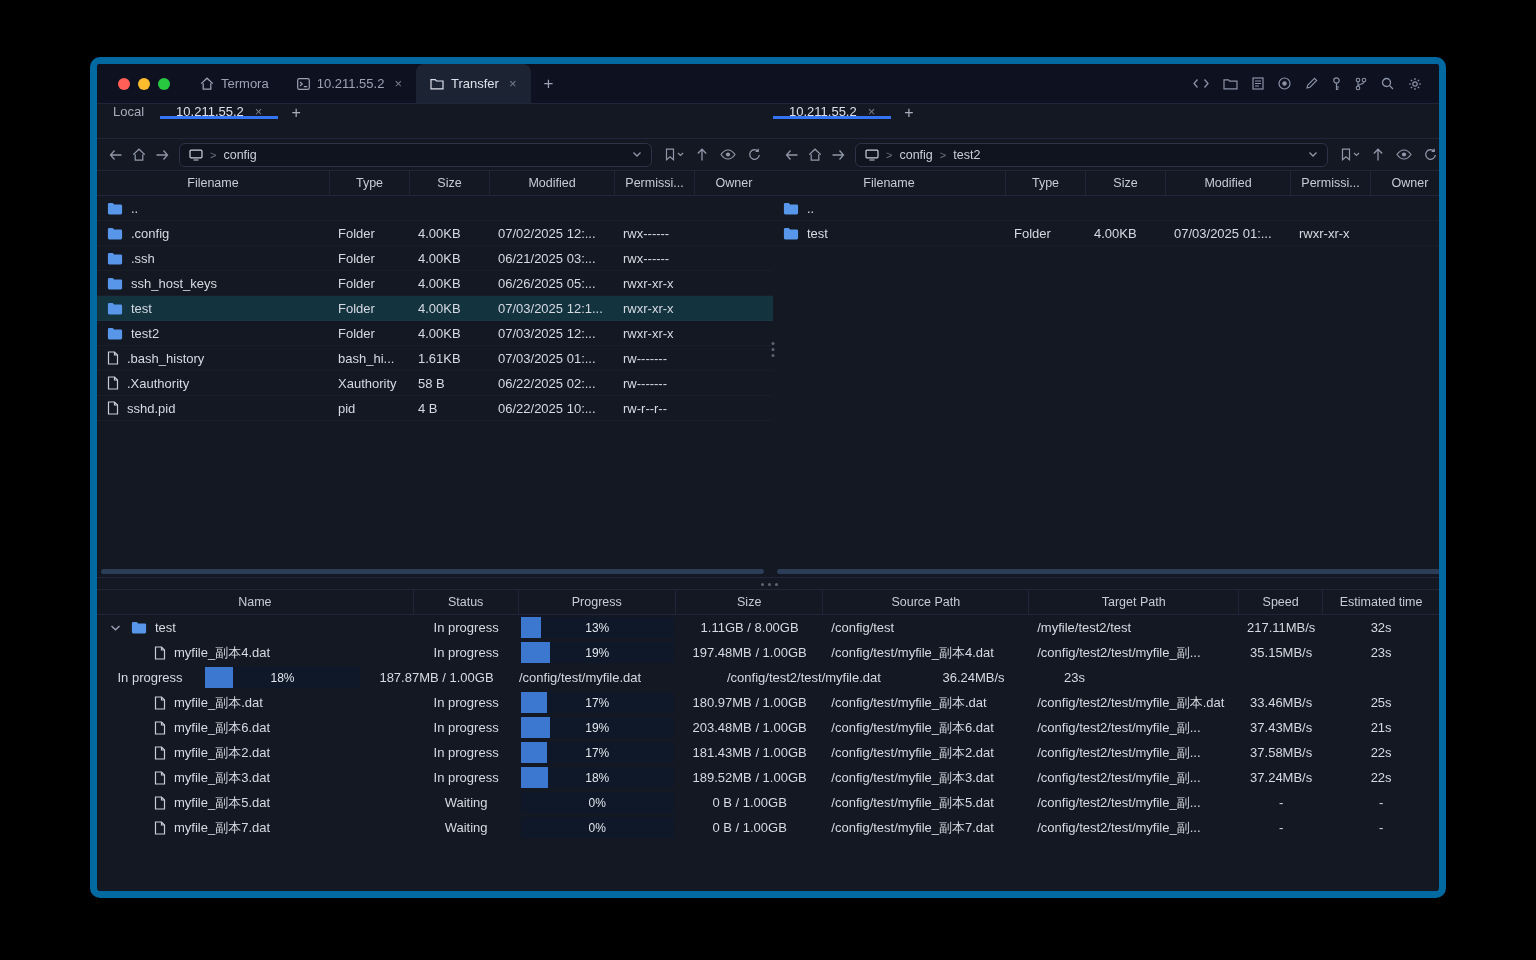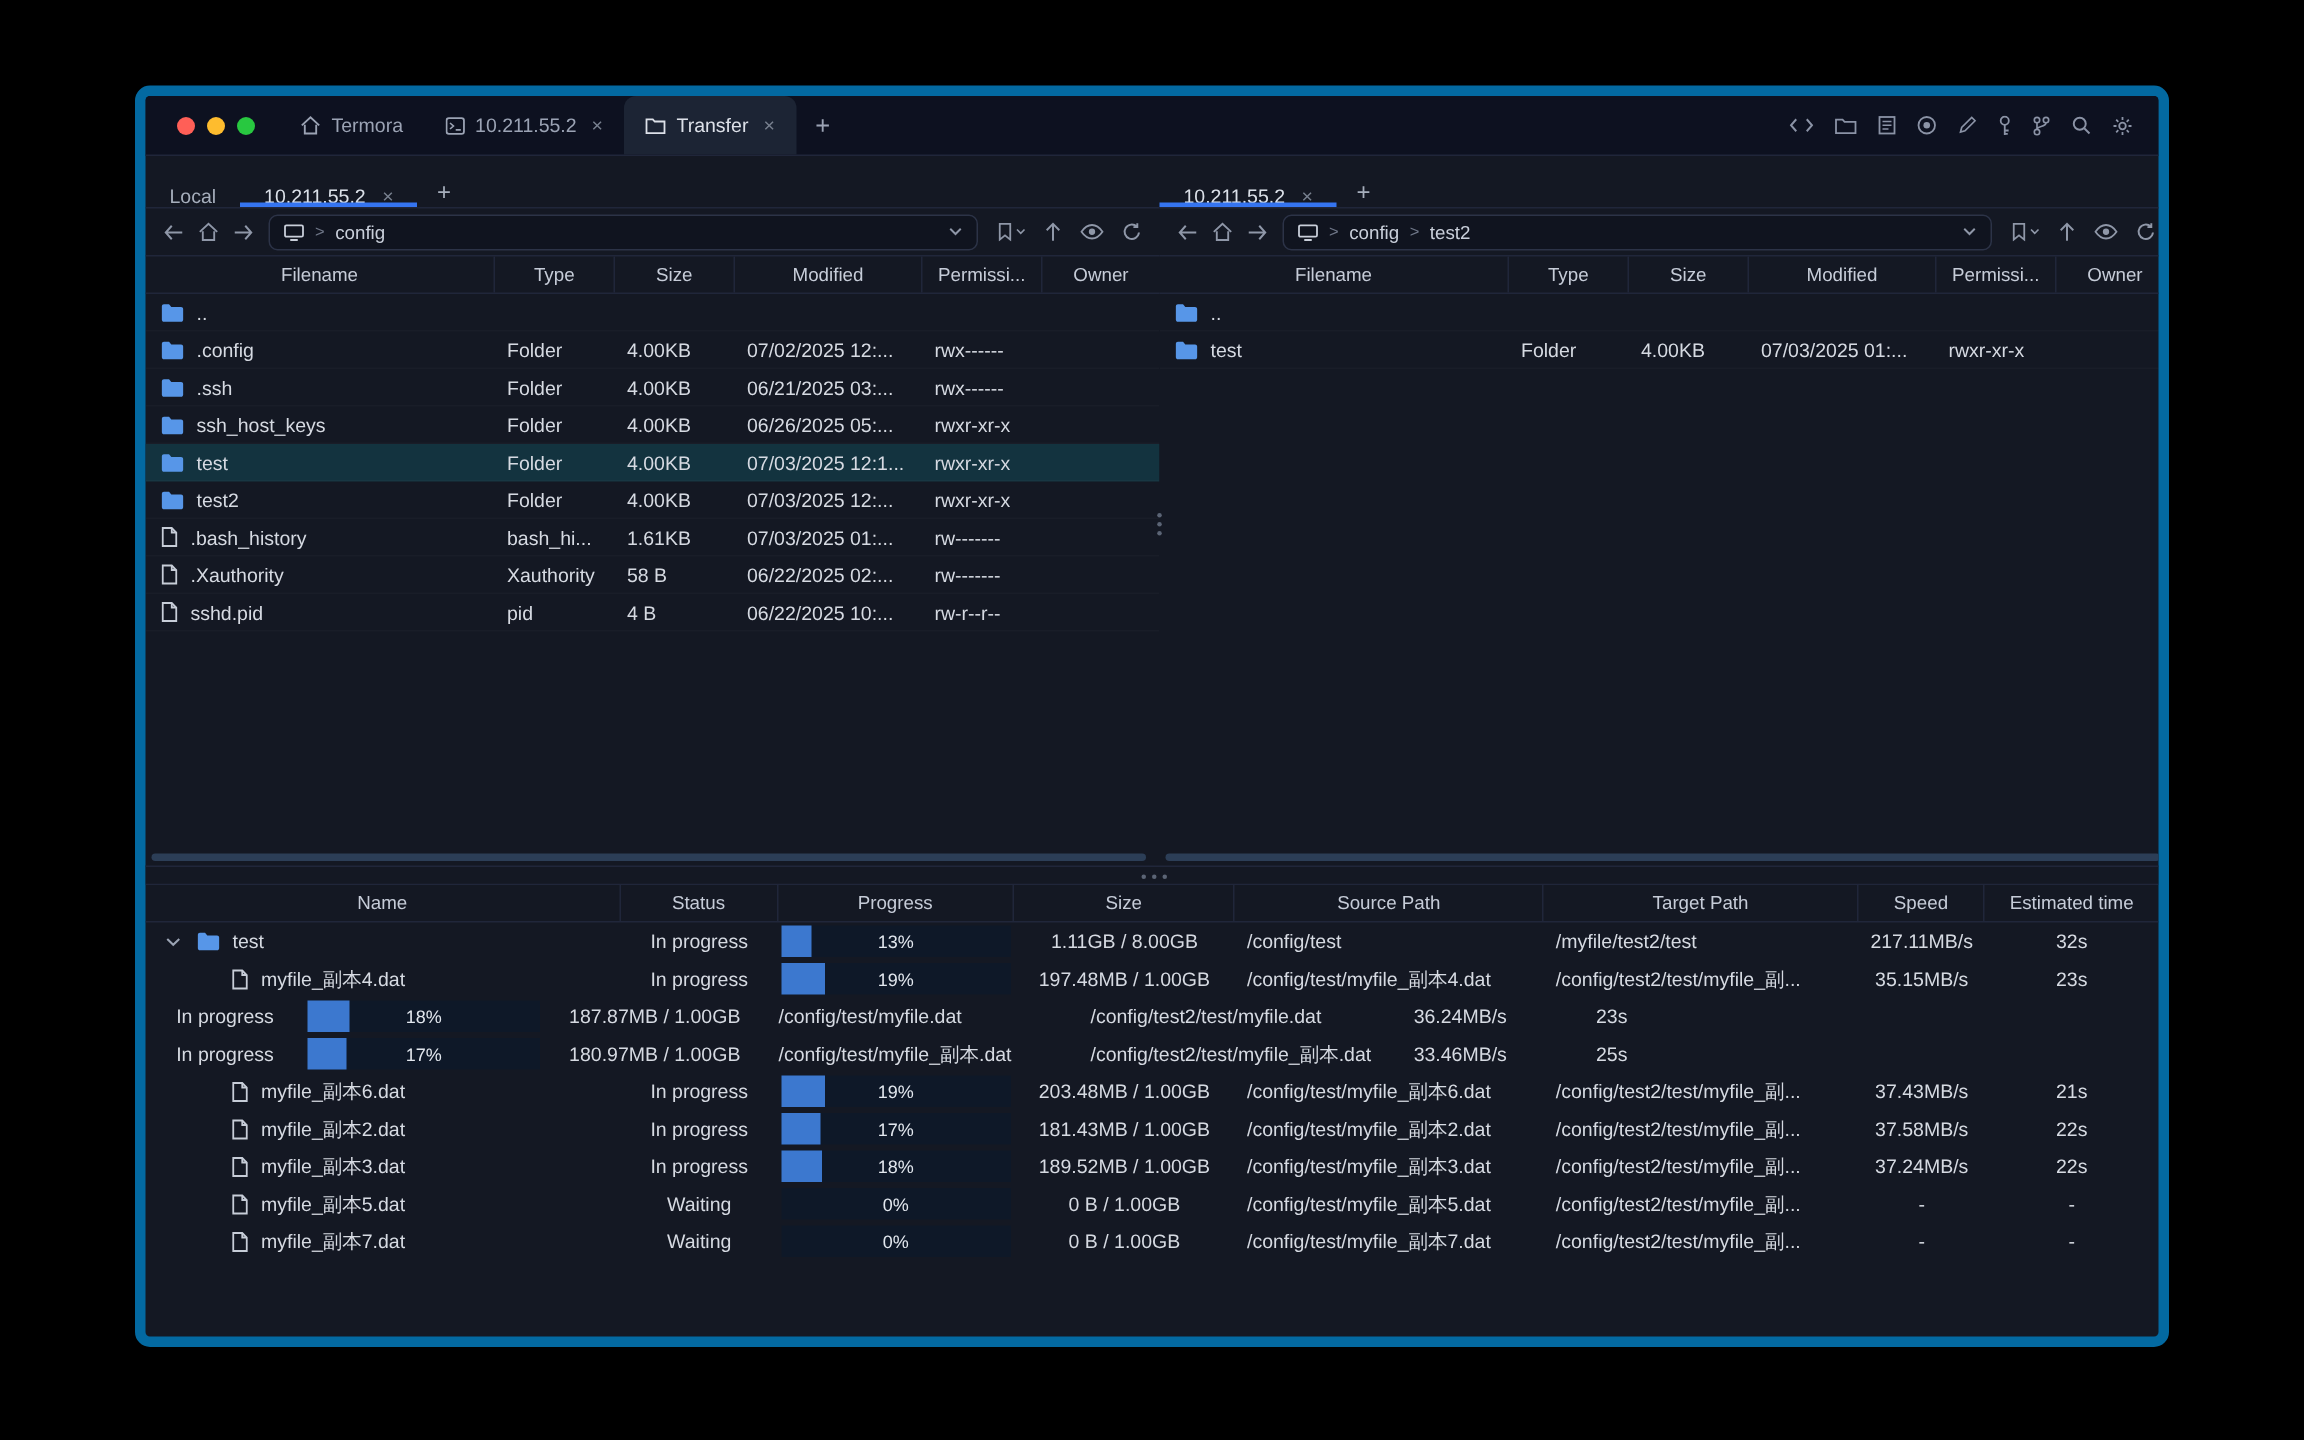--- a/index.html
+++ b/index.html
@@ -28,21 +28,21 @@
   .tb-icons > span { display:flex; align-items:center; }
 
   
   .panels { flex:0 0 473px; display:flex; }
   .panel { width:676px; display:flex; flex-direction:column; position:relative; }
   .vdiv { width:4px; background:#10141e; position:relative; }
   .vdots { position:absolute; left:50%; top:238px; transform:translateX(-50%);
            width:3px; height:3px; border-radius:50%; background:#5b6475;
            box-shadow:0 6px 0 #5b6475, 0 12px 0 #5b6475; }
 
-  .ptabs { flex:0 0 35px; display:flex; align-items:flex-end; border-bottom:1px solid #20263a; }
+  .ptabs { flex:0 0 35px; display:flex; align-items:flex-start; border-bottom:1px solid #20263a; }
   .p-tab { display:flex; align-items:center; gap:8px; padding:0 16px;
            font-size:13px; color:#a6aebc; position:relative; }
   .p-tab.active { color:#dbe0e8; }
   .p-tab.active::after { content:""; position:absolute; left:0; right:0; bottom:0;
                          height:3px; background:var(--accent); }
   .p-plus { display:flex; align-items:center; padding:0 13px; color:#a6aebc; font-size:16px; }
 
   .ptoolbar { flex:0 0 31px; display:flex; align-items:center; gap:10px;
               padding:0 9px 0 12px; color:#8f97a8; }
   .tool { display:flex; align-items:center; cursor:default; }
@@ -613,138 +613,148 @@
               <span class="plabel">18%</span>
             </div>
           </div>
           <div class="bcell t3 center">187.87MB / 1.00GB</div>
           <div class="bcell t4 pathcell">/config/test/myfile.dat</div>
           <div class="bcell t5 pathcell">/config/test2/test/myfile.dat</div>
           <div class="bcell t6 center">36.24MB/s</div>
           <div class="bcell t7 center">23s</div>
         </div>
         <div class="trow">
-          <div class="bcell t1 center">In progress</div>
-          <div class="bcell t2 pcell">
-            <div class="ptrack">
-              <div class="pfill" style="width: 17%;"></div>
-              <span class="plabel">17%</span>
-            </div>
-          </div>
-          <div class="bcell t3 center">180.97MB / 1.00GB</div>
-          <div class="bcell t4 pathcell">/config/test/myfile_副本.dat</div>
-          <div class="bcell t5 pathcell">/config/test2/test/myfile_副本.dat</div>
-          <div class="bcell t6 center">33.46MB/s</div>
-          <div class="bcell t7 center">25s</div>
-        </div>
-        <div class="trow">
           <div class="bcell t0 namecell">
             <span class="tindent"></span>
             <span class="ficon">
               <svg width="12" height="14" viewBox="0 0 12 14">
                 <path d="M1.5 1h6L10.5 4v9h-9z" fill="none" stroke="#c7cdd8" stroke-width="1.2"></path>
                 <path d="M7.5 1v3h3" fill="none" stroke="#c7cdd8" stroke-width="1.2"></path>
               </svg>
             </span>
-            <span>myfile_副本6.dat</span>
+            <span>myfile_副本.dat</span>
           </div>
           <div class="bcell t1 center">In progress</div>
           <div class="bcell t2 pcell">
             <div class="ptrack">
-              <div class="pfill" style="width: 19%;"></div>
-              <span class="plabel">19%</span>
-            </div>
-          </div>
-          <div class="bcell t3 center">203.48MB / 1.00GB</div>
-          <div class="bcell t4 pathcell">/config/test/myfile_副本6.dat</div>
-          <div class="bcell t5 pathcell">/config/test2/test/myfile_副...</div>
-          <div class="bcell t6 center">37.43MB/s</div>
-          <div class="bcell t7 center">21s</div>
+              <div class="pfill" style="width: 17%;"></div>
+              <span class="plabel">17%</span>
+            </div>
+          </div>
+          <div class="bcell t3 center">180.97MB / 1.00GB</div>
+          <div class="bcell t4 pathcell">/config/test/myfile_副本.dat</div>
+          <div class="bcell t5 pathcell">/config/test2/test/myfile_副本.dat</div>
+          <div class="bcell t6 center">33.46MB/s</div>
+          <div class="bcell t7 center">25s</div>
         </div>
         <div class="trow">
           <div class="bcell t0 namecell">
             <span class="tindent"></span>
             <span class="ficon">
               <svg width="12" height="14" viewBox="0 0 12 14">
                 <path d="M1.5 1h6L10.5 4v9h-9z" fill="none" stroke="#c7cdd8" stroke-width="1.2"></path>
                 <path d="M7.5 1v3h3" fill="none" stroke="#c7cdd8" stroke-width="1.2"></path>
               </svg>
             </span>
-            <span>myfile_副本2.dat</span>
+            <span>myfile_副本6.dat</span>
           </div>
           <div class="bcell t1 center">In progress</div>
           <div class="bcell t2 pcell">
             <div class="ptrack">
-              <div class="pfill" style="width: 17%;"></div>
-              <span class="plabel">17%</span>
-            </div>
-          </div>
-          <div class="bcell t3 center">181.43MB / 1.00GB</div>
-          <div class="bcell t4 pathcell">/config/test/myfile_副本2.dat</div>
+              <div class="pfill" style="width: 19%;"></div>
+              <span class="plabel">19%</span>
+            </div>
+          </div>
+          <div class="bcell t3 center">203.48MB / 1.00GB</div>
+          <div class="bcell t4 pathcell">/config/test/myfile_副本6.dat</div>
           <div class="bcell t5 pathcell">/config/test2/test/myfile_副...</div>
-          <div class="bcell t6 center">37.58MB/s</div>
-          <div class="bcell t7 center">22s</div>
+          <div class="bcell t6 center">37.43MB/s</div>
+          <div class="bcell t7 center">21s</div>
         </div>
         <div class="trow">
           <div class="bcell t0 namecell">
             <span class="tindent"></span>
             <span class="ficon">
               <svg width="12" height="14" viewBox="0 0 12 14">
                 <path d="M1.5 1h6L10.5 4v9h-9z" fill="none" stroke="#c7cdd8" stroke-width="1.2"></path>
                 <path d="M7.5 1v3h3" fill="none" stroke="#c7cdd8" stroke-width="1.2"></path>
               </svg>
             </span>
-            <span>myfile_副本3.dat</span>
+            <span>myfile_副本2.dat</span>
           </div>
           <div class="bcell t1 center">In progress</div>
           <div class="bcell t2 pcell">
             <div class="ptrack">
-              <div class="pfill" style="width: 18%;"></div>
-              <span class="plabel">18%</span>
-            </div>
-          </div>
-          <div class="bcell t3 center">189.52MB / 1.00GB</div>
-          <div class="bcell t4 pathcell">/config/test/myfile_副本3.dat</div>
+              <div class="pfill" style="width: 17%;"></div>
+              <span class="plabel">17%</span>
+            </div>
+          </div>
+          <div class="bcell t3 center">181.43MB / 1.00GB</div>
+          <div class="bcell t4 pathcell">/config/test/myfile_副本2.dat</div>
           <div class="bcell t5 pathcell">/config/test2/test/myfile_副...</div>
-          <div class="bcell t6 center">37.24MB/s</div>
+          <div class="bcell t6 center">37.58MB/s</div>
           <div class="bcell t7 center">22s</div>
         </div>
         <div class="trow">
           <div class="bcell t0 namecell">
             <span class="tindent"></span>
             <span class="ficon">
               <svg width="12" height="14" viewBox="0 0 12 14">
                 <path d="M1.5 1h6L10.5 4v9h-9z" fill="none" stroke="#c7cdd8" stroke-width="1.2"></path>
                 <path d="M7.5 1v3h3" fill="none" stroke="#c7cdd8" stroke-width="1.2"></path>
               </svg>
             </span>
-            <span>myfile_副本5.dat</span>
-          </div>
-          <div class="bcell t1 center">Waiting</div>
-          <div class="bcell t2 pcell">
-            <div class="ptrack">
-              <div class="pfill" style="width: 0%;"></div>
-              <span class="plabel">0%</span>
-            </div>
-          </div>
-          <div class="bcell t3 center">0 B / 1.00GB</div>
-          <div class="bcell t4 pathcell">/config/test/myfile_副本5.dat</div>
+            <span>myfile_副本3.dat</span>
+          </div>
+          <div class="bcell t1 center">In progress</div>
+          <div class="bcell t2 pcell">
+            <div class="ptrack">
+              <div class="pfill" style="width: 18%;"></div>
+              <span class="plabel">18%</span>
+            </div>
+          </div>
+          <div class="bcell t3 center">189.52MB / 1.00GB</div>
+          <div class="bcell t4 pathcell">/config/test/myfile_副本3.dat</div>
           <div class="bcell t5 pathcell">/config/test2/test/myfile_副...</div>
-          <div class="bcell t6 center">-</div>
-          <div class="bcell t7 center">-</div>
+          <div class="bcell t6 center">37.24MB/s</div>
+          <div class="bcell t7 center">22s</div>
         </div>
         <div class="trow">
           <div class="bcell t0 namecell">
             <span class="tindent"></span>
             <span class="ficon">
               <svg width="12" height="14" viewBox="0 0 12 14">
                 <path d="M1.5 1h6L10.5 4v9h-9z" fill="none" stroke="#c7cdd8" stroke-width="1.2"></path>
                 <path d="M7.5 1v3h3" fill="none" stroke="#c7cdd8" stroke-width="1.2"></path>
               </svg>
             </span>
+            <span>myfile_副本5.dat</span>
+          </div>
+          <div class="bcell t1 center">Waiting</div>
+          <div class="bcell t2 pcell">
+            <div class="ptrack">
+              <div class="pfill" style="width: 0%;"></div>
+              <span class="plabel">0%</span>
+            </div>
+          </div>
+          <div class="bcell t3 center">0 B / 1.00GB</div>
+          <div class="bcell t4 pathcell">/config/test/myfile_副本5.dat</div>
+          <div class="bcell t5 pathcell">/config/test2/test/myfile_副...</div>
+          <div class="bcell t6 center">-</div>
+          <div class="bcell t7 center">-</div>
+        </div>
+        <div class="trow">
+          <div class="bcell t0 namecell">
+            <span class="tindent"></span>
+            <span class="ficon">
+              <svg width="12" height="14" viewBox="0 0 12 14">
+                <path d="M1.5 1h6L10.5 4v9h-9z" fill="none" stroke="#c7cdd8" stroke-width="1.2"></path>
+                <path d="M7.5 1v3h3" fill="none" stroke="#c7cdd8" stroke-width="1.2"></path>
+              </svg>
+            </span>
             <span>myfile_副本7.dat</span>
           </div>
           <div class="bcell t1 center">Waiting</div>
           <div class="bcell t2 pcell">
             <div class="ptrack">
               <div class="pfill" style="width: 0%;"></div>
               <span class="plabel">0%</span>
             </div>
           </div>
           <div class="bcell t3 center">0 B / 1.00GB</div>

